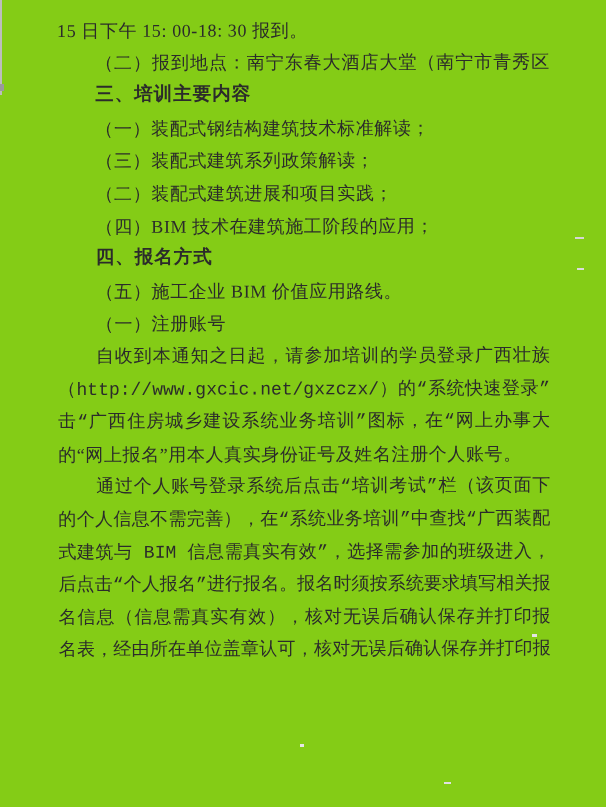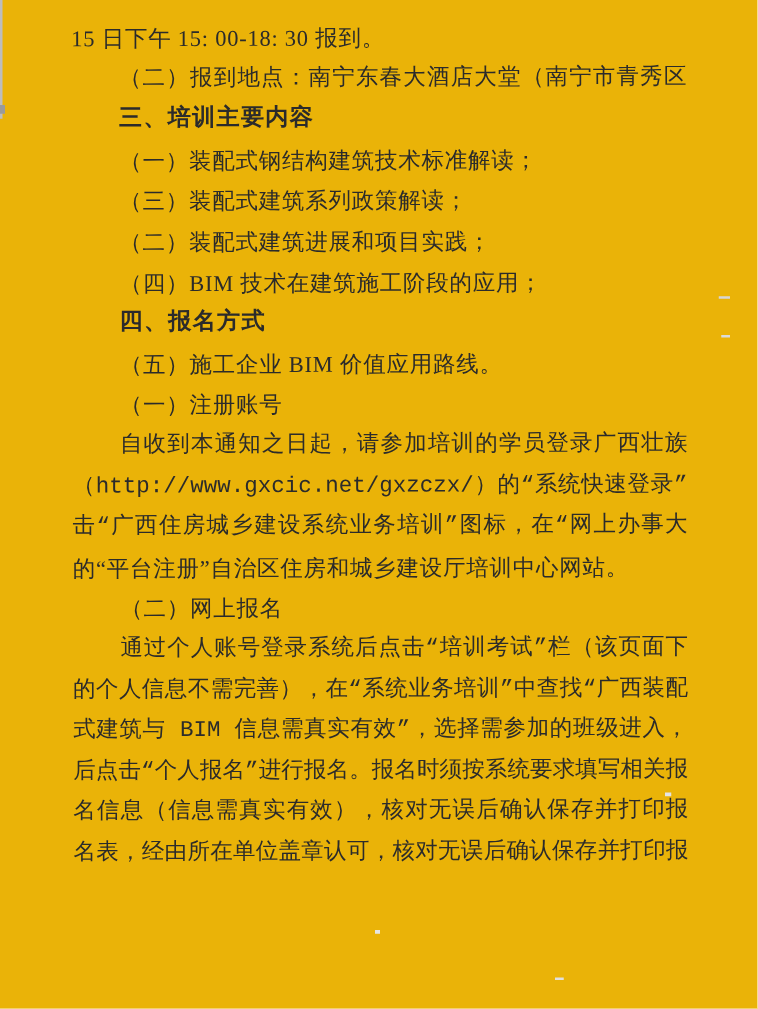--- a/index.html
+++ b/index.html
@@ -1,21 +1,21 @@
 <!DOCTYPE html>
 <html lang="zh"><head>
 <meta charset="utf-8">
 <style>
   html, body { margin: 0; padding: 0; background: #ffffff; }
 
   .page {
     position: relative;
     width: 606px;
     height: 807px;
-    background: #eab308;
+    background: #84cc16;
     overflow: hidden;
     font-family: "Liberation Serif", "DejaVu Serif", serif;
   }
 
   .text-block {
     position: absolute;
     left: 57px;
     top: 15px;
     width: 492px;
     color: #2b2b2b;
@@ -79,22 +79,21 @@
       <div class="line indent">（一）装配式钢结构建筑技术标准解读；</div>
       <div class="line indent">（三）装配式建筑系列政策解读；</div>
       <div class="line indent">（二）装配式建筑进展和项目实践；</div>
       <div class="line indent">（四）BIM 技术在建筑施工阶段的应用；</div>
       <div class="line indent bold">四、报名方式</div>
       <div class="line indent">（五）施工企业 BIM 价值应用路线。</div>
       <div class="line indent">（一）注册账号</div>
       <div class="line indent stretch">自收到本通知之日起，请参加培训的学员登录广西壮族</div>
       <div class="line stretch">（http://www.gxcic.net/gxzczx/）的“系统快速登录”栏，点</div>
       <div class="line stretch">击“广西住房城乡建设系统业务培训”图标，在“网上办事大厅”</div>
-      <div class="line">的“平台注册”自治区住房和城乡建设厅培训中心网站。</div>
-      <div class="line indent">（二）网上报名</div>
+      <div class="line">的“网上报名”用本人真实身份证号及姓名注册个人账号。</div>
       <div class="line indent stretch">通过个人账号登录系统后点击“培训考试”栏（该页面下</div>
       <div class="line stretch">的个人信息不需完善），在“系统业务培训”中查找“广西装配</div>
       <div class="line stretch">式建筑与 BIM 信息需真实有效”，选择需参加的班级进入，然</div>
       <div class="line stretch">后点击“个人报名”进行报名。报名时须按系统要求填写相关报</div>
       <div class="line stretch">名信息（信息需真实有效），核对无误后确认保存并打印报</div>
       <div class="line stretch">名表，经由所在单位盖章认可，核对无误后确认保存并打印报</div>
     </div>
 </div>
 
 </body></html>

